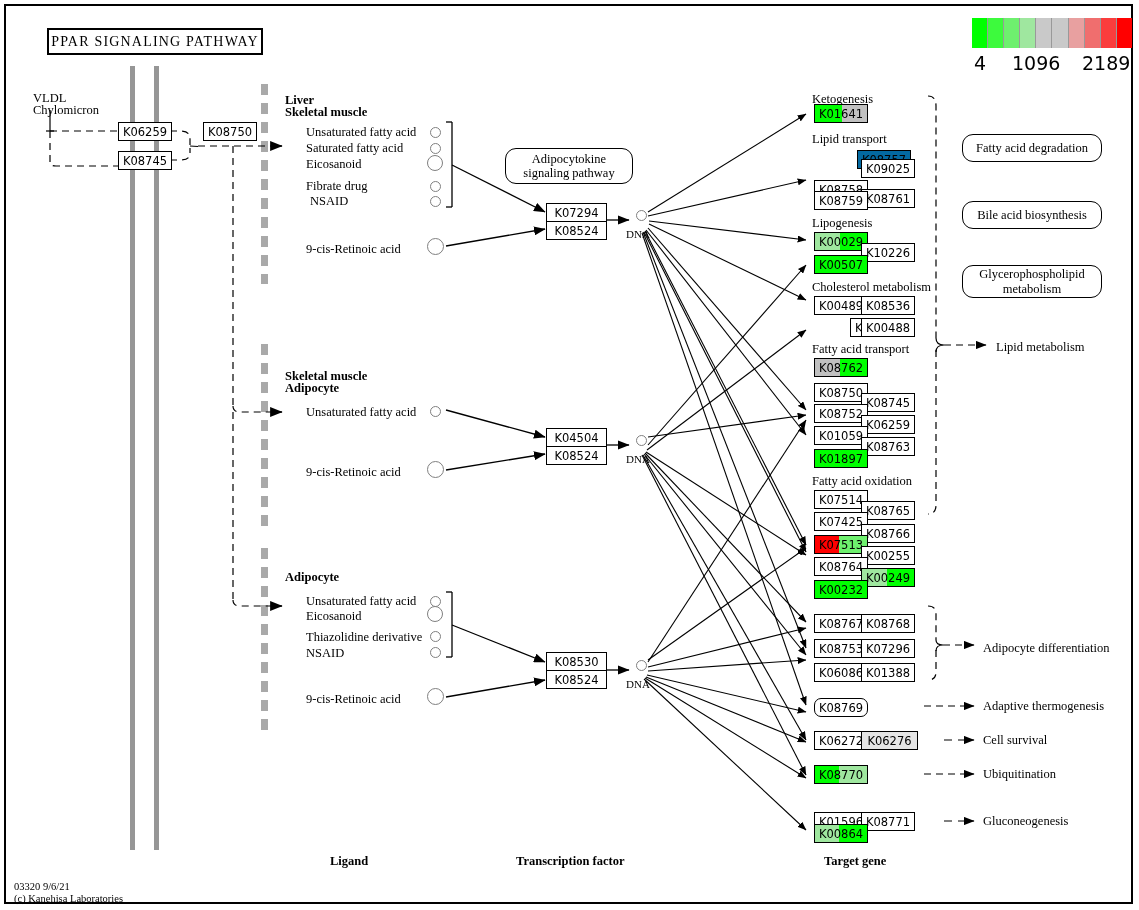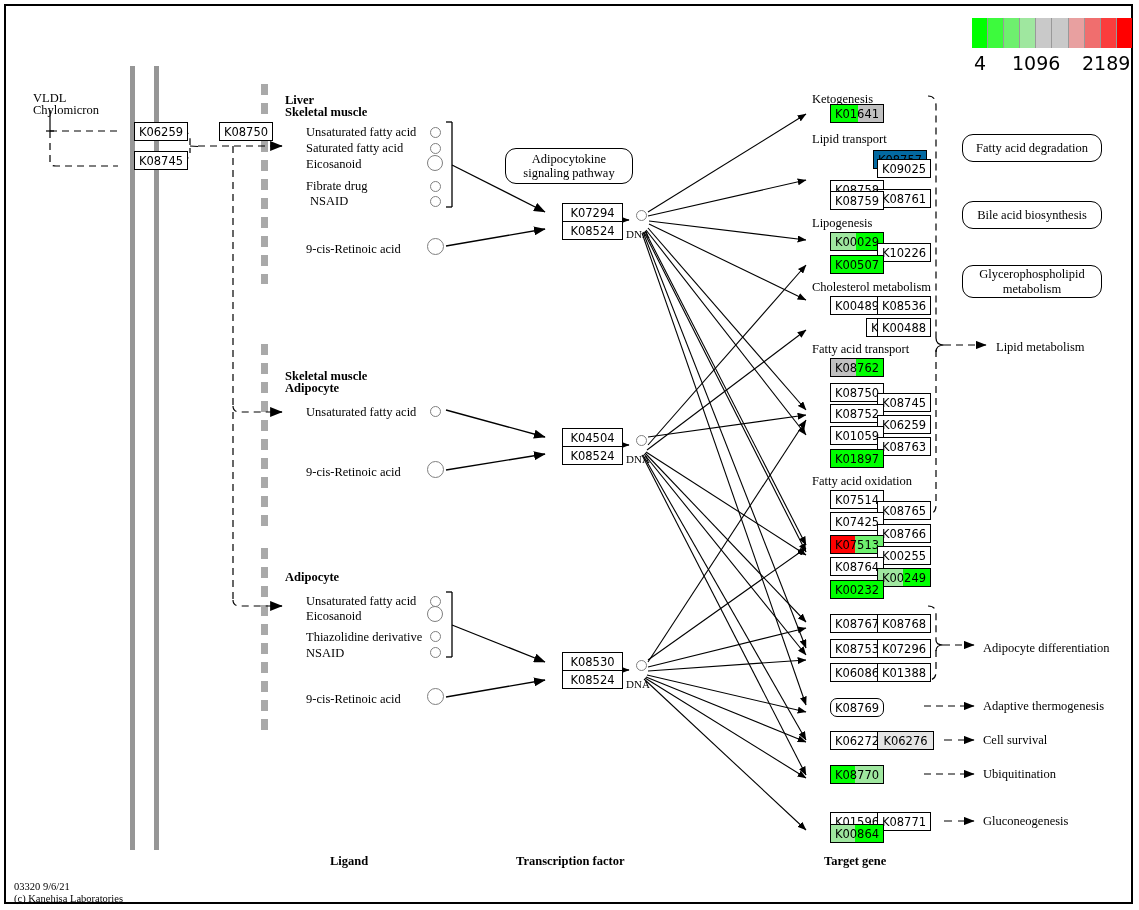--- a/index.html
+++ b/index.html
@@ -14,21 +14,21 @@
     display:flex;align-items:center;justify-content:center;font-size:14px;letter-spacing:1.2px;}
 
   
   .membrane{background:#969696;width:5px;}
 
   
   .cellwall{width:7px;background:repeating-linear-gradient(to bottom,#a9a9a9 0,#a9a9a9 11px,transparent 11px,transparent 19px);}
 
   
   .kbox{border:1px solid #000;background:#fff;height:19px;display:flex;align-items:center;
-        justify-content:center;font-family:"DejaVu Sans",sans-serif;font-size:11.5px;color:#000;letter-spacing:0px;margin-left:16px;}
+        justify-content:center;font-family:"DejaVu Sans",sans-serif;font-size:11.5px;color:#000;letter-spacing:0px;}
   .kbox.wide{width:54px;}
   .kbox.k6{width:61px;}
 
   
   .mapbox{border:1px solid #000;border-radius:11px;background:#fff;display:flex;align-items:center;
           justify-content:center;text-align:center;font-size:12.5px;line-height:1.15;}
 
   
   .cpd{border:1.4px solid #808080;border-radius:50%;background:#fff;}
 
@@ -47,20 +47,21 @@
 
   .footer{font-size:10.5px;line-height:1.25;}
   .colhead{font-weight:bold;font-size:12.5px;}
 </style>
 </head>
 <body>
 
 <div id="root">
   <div id="frame" class="abs"></div>
 
+  <div id="title-box" class="abs">PPAR SIGNALING PATHWAY</div>
 
   <div id="legend" class="abs">
       <div style="background: rgb(0, 255, 0);"></div>
       <div style="background: rgb(61, 250, 61);"></div>
       <div style="background: rgb(110, 240, 110);"></div>
       <div style="background: rgb(159, 231, 159);"></div>
       <div style="background: rgb(201, 201, 201);"></div>
       <div style="background: rgb(201, 201, 201);"></div>
       <div style="background: rgb(232, 160, 160);"></div>
       <div style="background: rgb(240, 110, 110);"></div>

